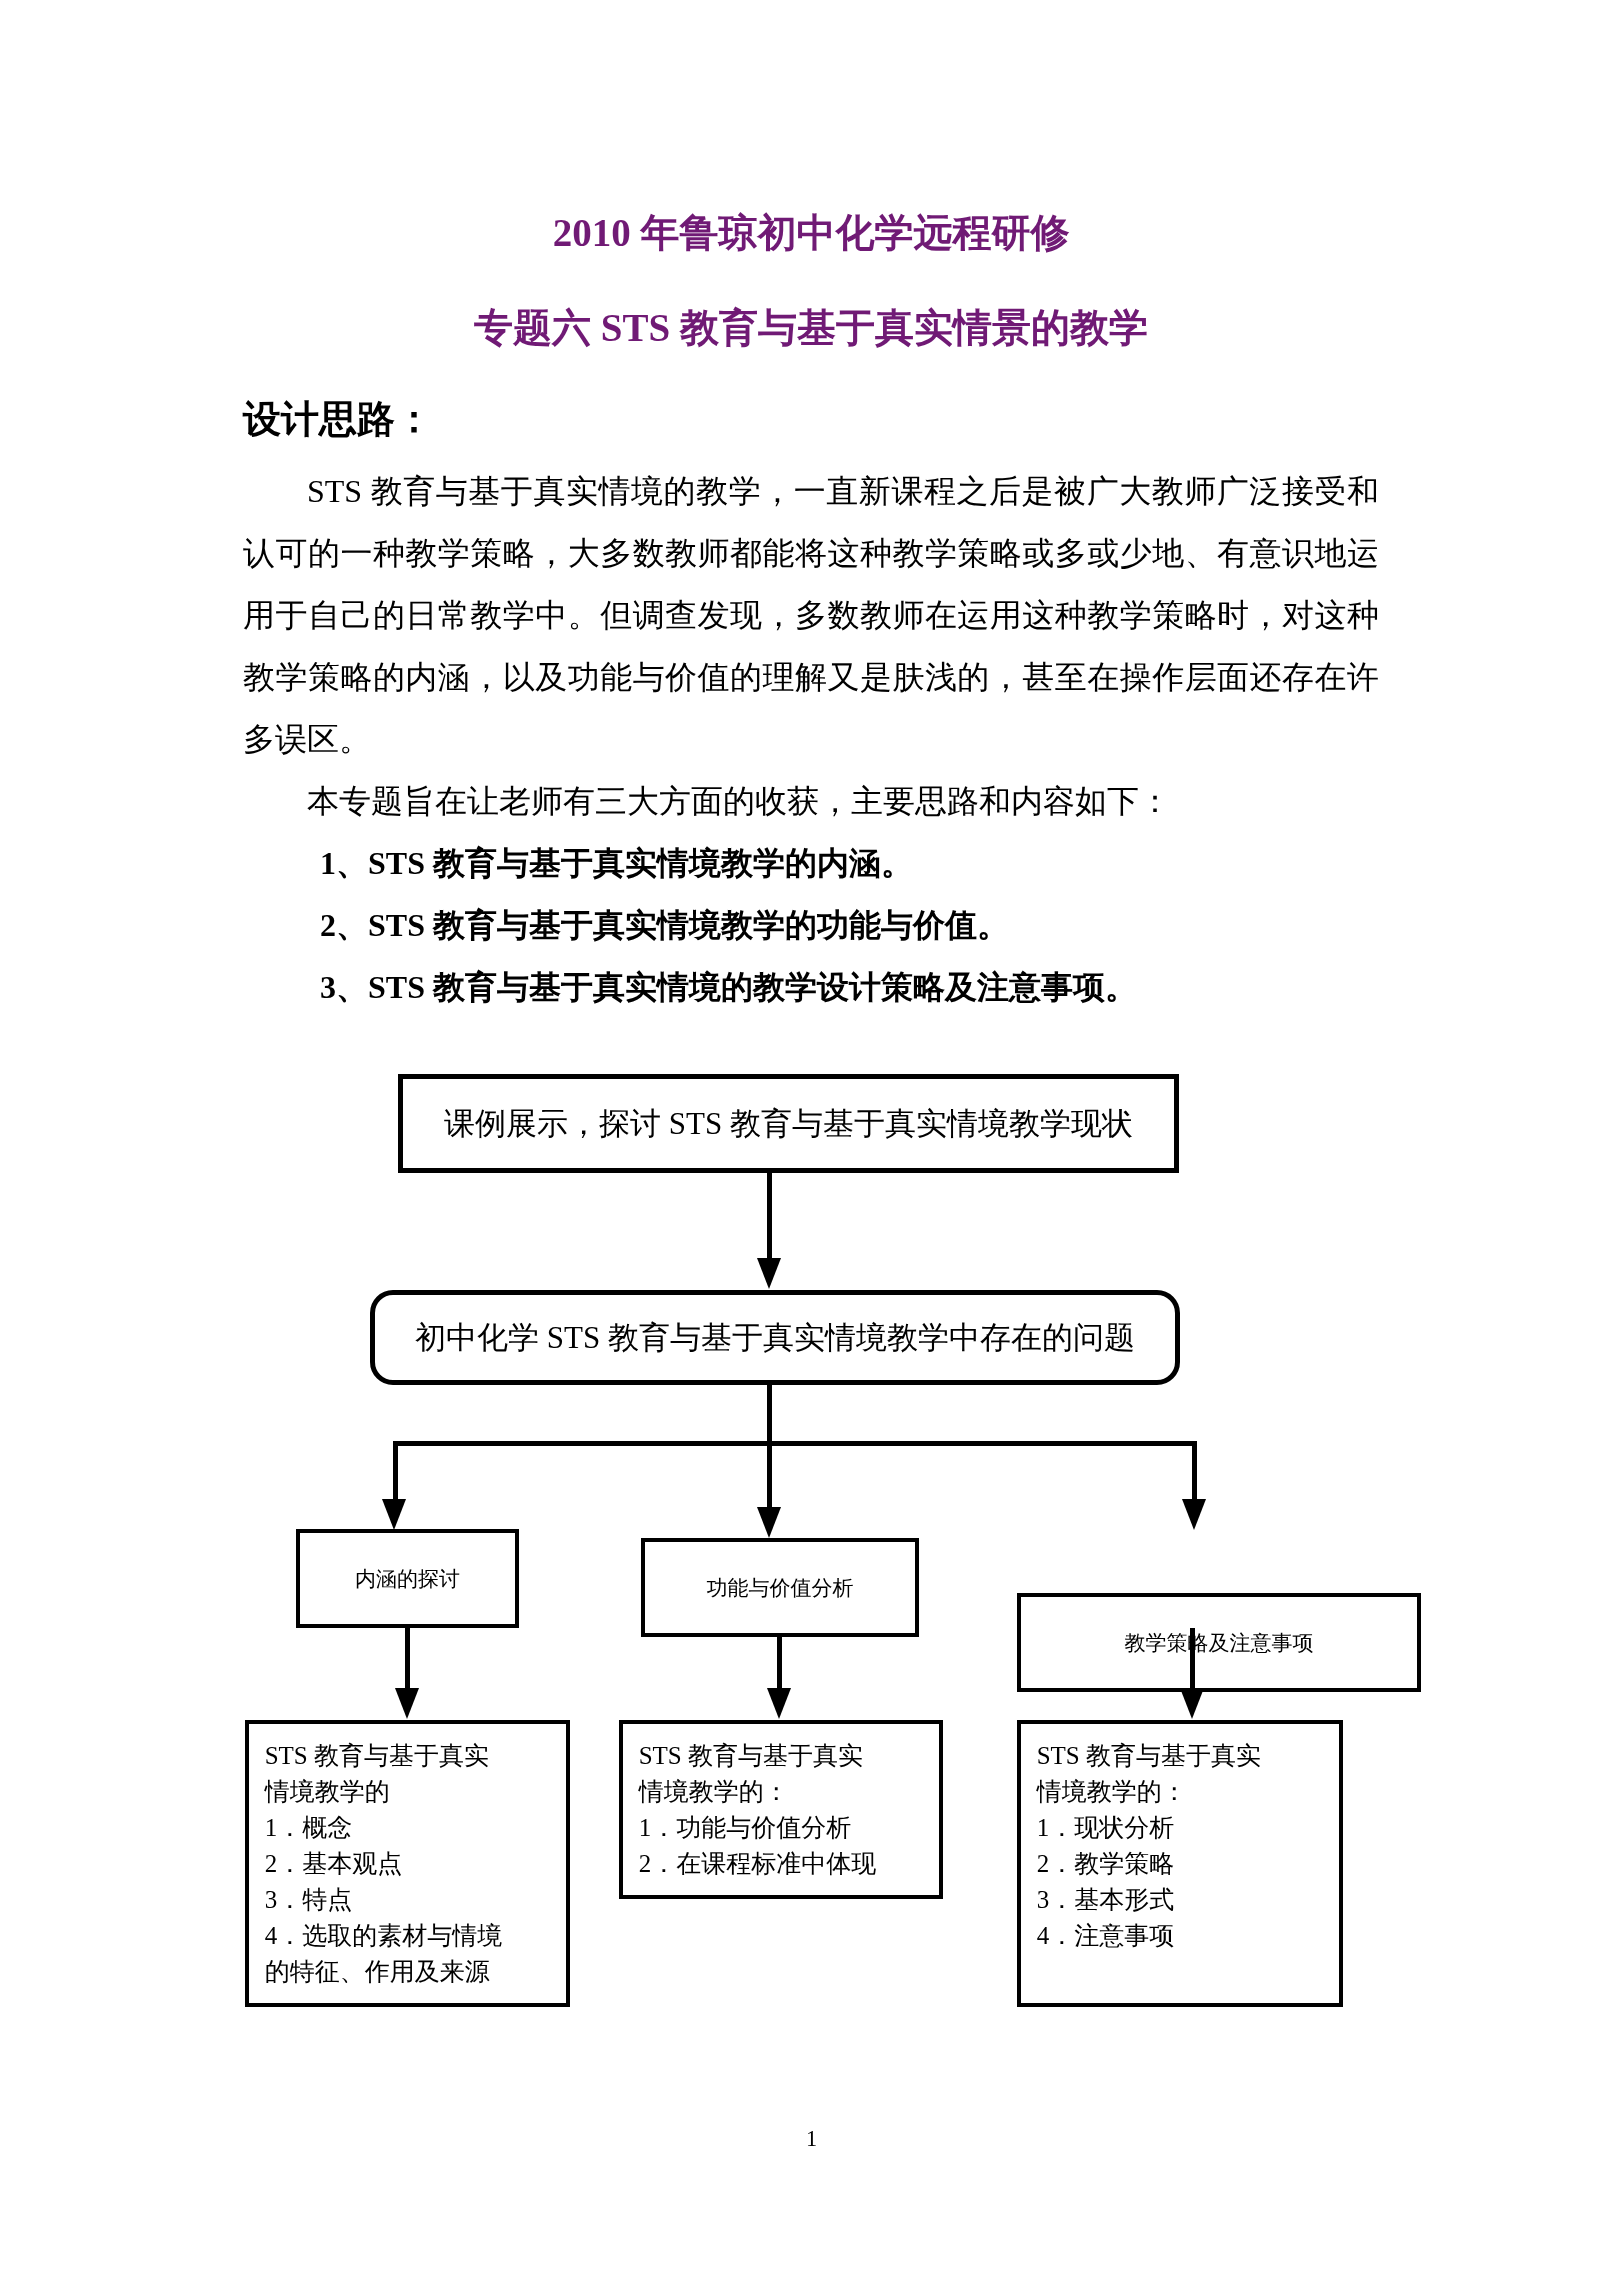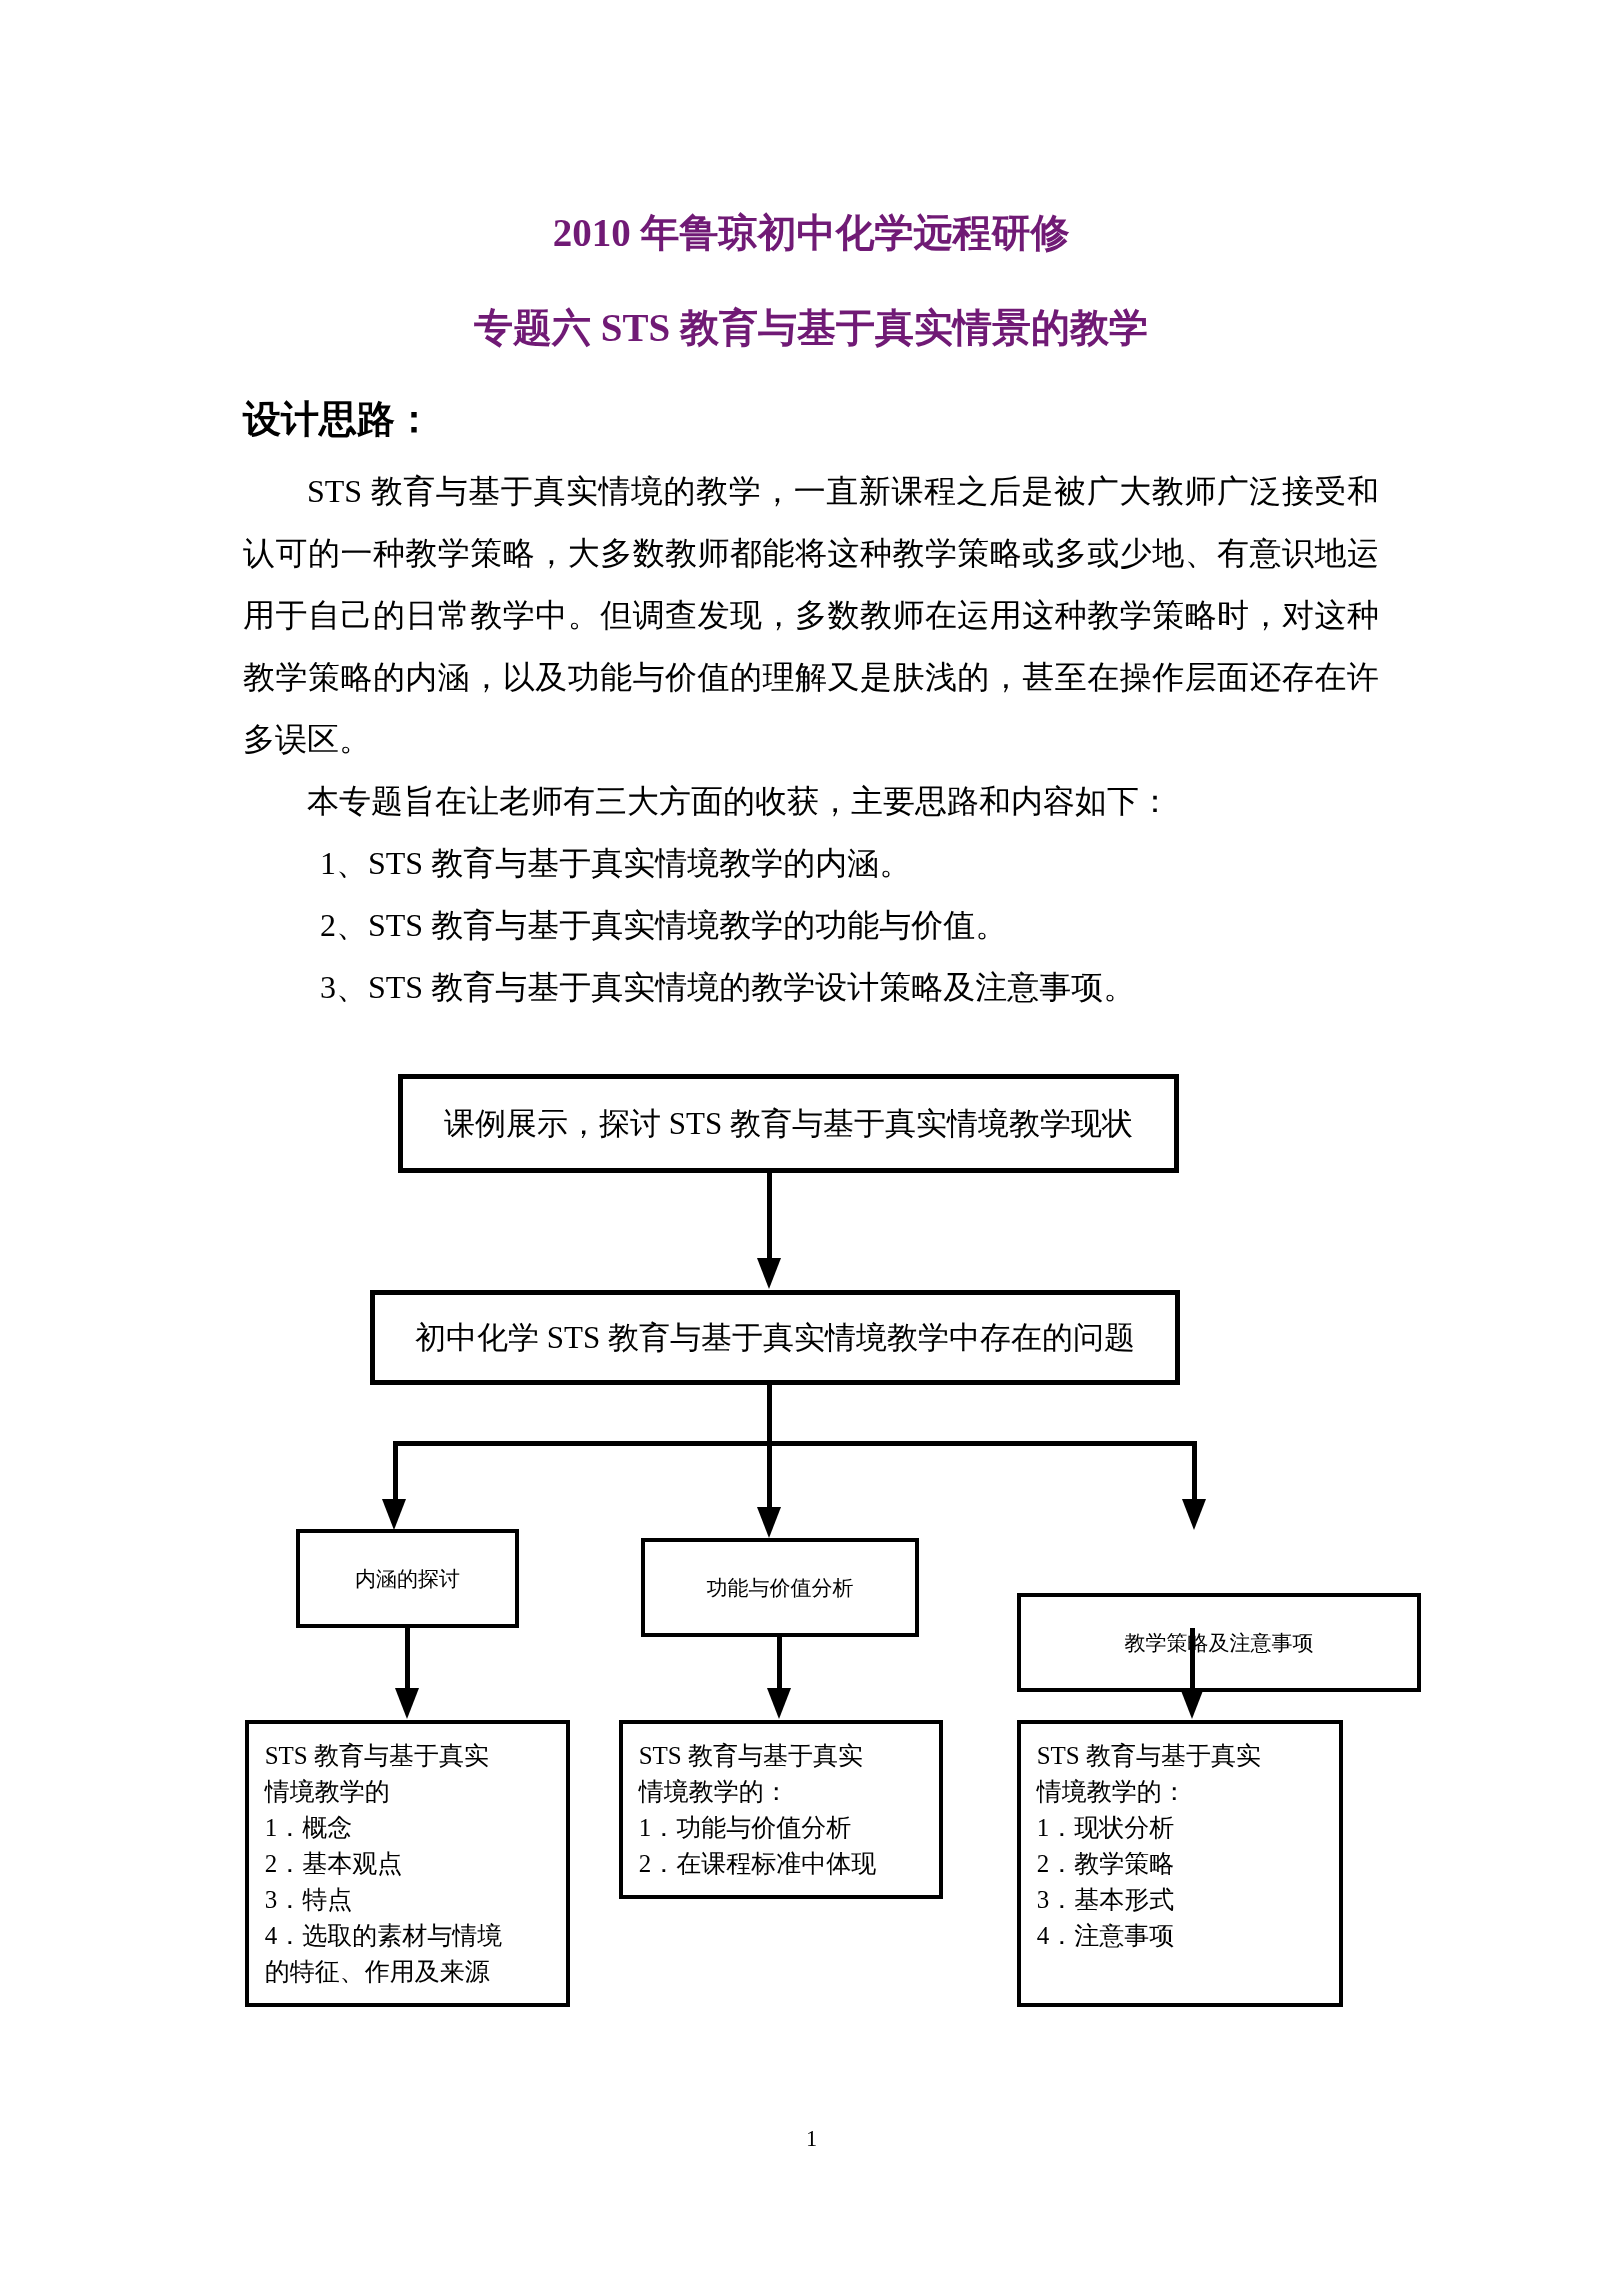--- a/index.html
+++ b/index.html
@@ -35,21 +35,21 @@
     line-height: 1.0;
   }
   .para {
     font-size: 32px;
     line-height: 62px;
     text-align: justify;
     text-indent: 2em;
     margin: 0;
   }
   .para-first { margin-top: 22.4px; }
-  .num-list { margin-top: 0; }
+  .num-list { margin-top: 0; font-weight: bold; }
   .num-item {
     font-size: 32px;
     line-height: 62px;
     padding-left: 77px;
     white-space: nowrap;
   }
   
   .fc-box {
     position: absolute;
     background: #ffffff;
@@ -105,21 +105,21 @@
         <div class="num-item">2、STS 教育与基于真实情境教学的功能与价值。</div>
         <div class="num-item">3、STS 教育与基于真实情境的教学设计策略及注意事项。</div>
       </div>
   </div>
 
   <div class="fc-box" style="left:398px; top:1074px; width:781px; height:99px;text-align:center;">课例展示，探讨 STS 教育与基于真实情境教学现状</div>
 
   <div class="vline" style="left:767px; top:1173px; height:90px;"></div>
   <div class="arrowhead" style="left:757px; top:1258px;"></div>
 
-  <div class="fc-box" style="left:370px; top:1290px; width:810px; height:95px;">初中化学 STS 教育与基于真实情境教学中存在的问题</div>
+  <div class="fc-box" style="left:370px; top:1290px; width:810px; height:95px;border-radius:23px;">初中化学 STS 教育与基于真实情境教学中存在的问题</div>
 
   <div class="vline" style="left:767px; top:1385px; height:59px;"></div>
   <div class="hline" style="left:395px; top:1441px; width:802px;"></div>
 
   <div class="vline" style="left:393px; top:1441px; height:62px;"></div>
   <div class="arrowhead" style="left:382px; top:1499px;"></div>
 
   <div class="vline" style="left:767px; top:1441px; height:70px;"></div>
   <div class="arrowhead" style="left:757px; top:1507px;"></div>
 

